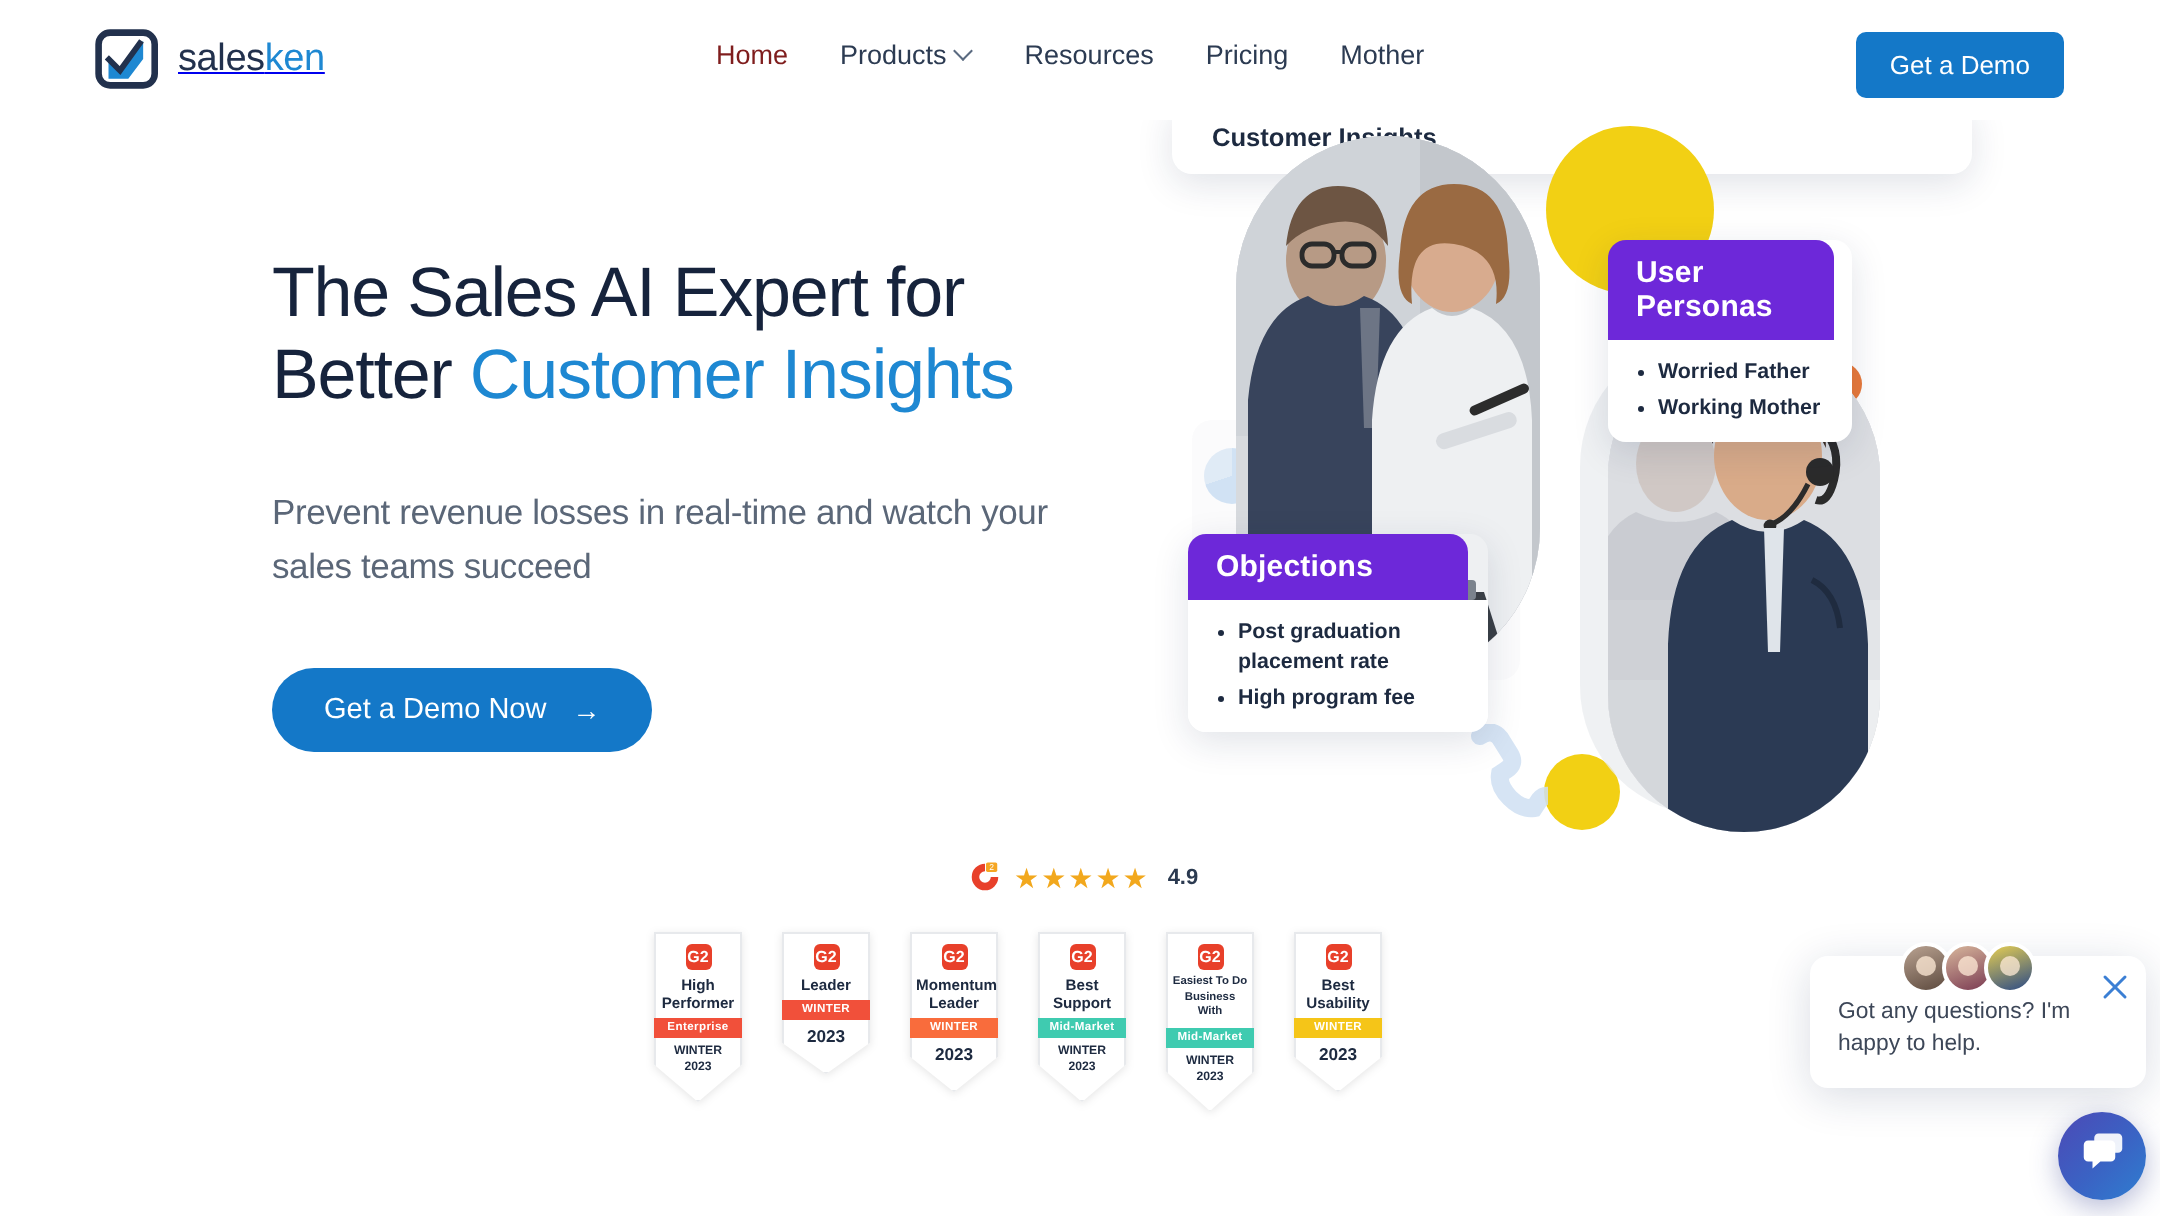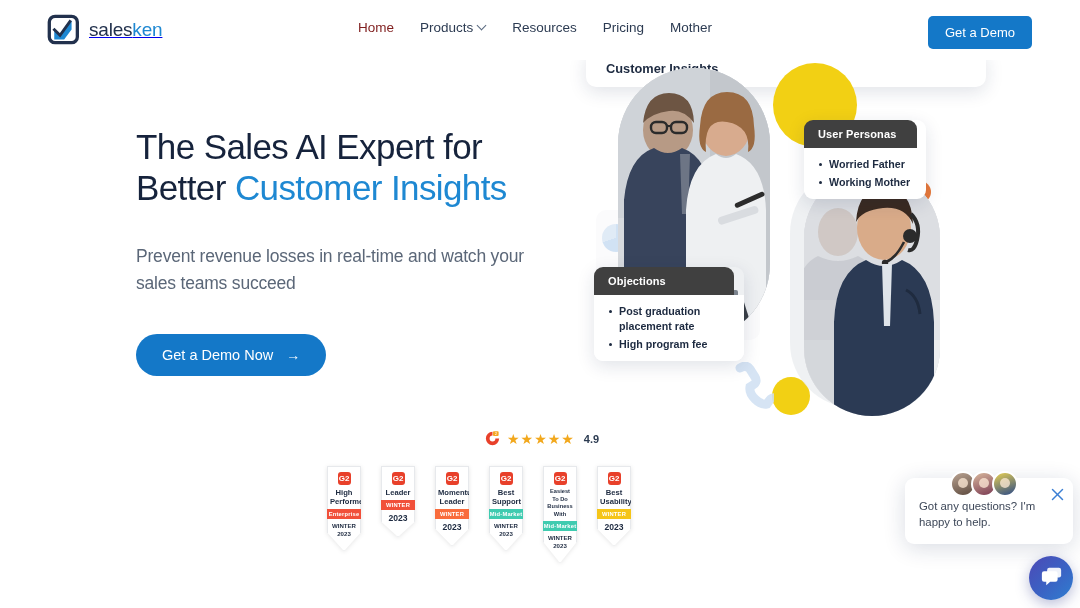--- a/index.html
+++ b/index.html
@@ -96,21 +96,21 @@
   .ghost-card .gc-num { position:absolute; left:40px; top:32px; font-size:18px; color:#c3ccd8; font-weight:700;}
   .ghost-card .gc-sub { position:absolute; left:6px; top:62px; font-size:13px; color:#d4dae2; font-weight:700;}
   .ghost-card .gc-big { position:absolute; left:6px; top:82px; font-size:24px; color:#dde3ea; font-weight:700;}
   .ghost-card .gc-foot{ position:absolute; left:6px; top:112px; font-size:10.5px; color:#d9dfe6;}
 
   .phone-icon { position:absolute; left:146px; top:312px; width:42px; height:48px; opacity:.85; }
 
   
   .chip { position:absolute; border-radius:9px; box-shadow:0 5px 18px rgba(20,40,80,.13); }
   .chip-head {
-    background:#404040; color:#fff; font-size:11px; font-weight:700;
+    background:#6d28d9; color:#fff; font-size:15px; font-weight:700;
     padding:8px 14px; border-radius:9px 9px 0 0; letter-spacing:.1px;
   }
   .chip-body {
     background:#fff; border-radius:0 0 9px 9px; padding:6px 14px 9px 14px;
   }
   .chip-body ul { list-style:none; }
   .chip-body li {
     font-size:10.7px; color:#1d2a40; font-weight:700; line-height:15px;
     padding-left:11px; position:relative; margin-top:3px;
   }
@@ -132,21 +132,21 @@
   .rating { position:absolute; left:484px; top:430px; display:flex; align-items:center; gap:6px; }
   .g2-mark { width:17px; height:17px; flex:none; }
   .stars { display:flex; gap:1px; align-items:center; }
   .star { font-size:14px; color:#f2a81d; line-height:1; }
   .star.half { position:relative; color:#f2a81d; }
   .rating-num { font-size:11px; color:#2b3a50; font-weight:700; margin-left:4px; }
 
   
   .badges { position:absolute; left:327px; top:466px; display:flex; gap:20px; }
   .badge {
-    width:34px; position:relative; text-align:center;
+    width:44px; position:relative; text-align:center;
     filter: drop-shadow(0 1px 2px rgba(0,0,0,.10));
   }
   .badge-shield {
     background:#ffffff; border:1px solid #e7e9ec;
     clip-path: polygon(0 0, 100% 0, 100% 78%, 50% 100%, 0 78%);
     padding:5px 2px 12px 2px; min-height:66px;
   }
   .badge-g2 {
     width:13px; height:13px; margin:0 auto 3px auto; border-radius:3px;
     background:#e8402a; color:#fff; font-size:8px; font-weight:700;

